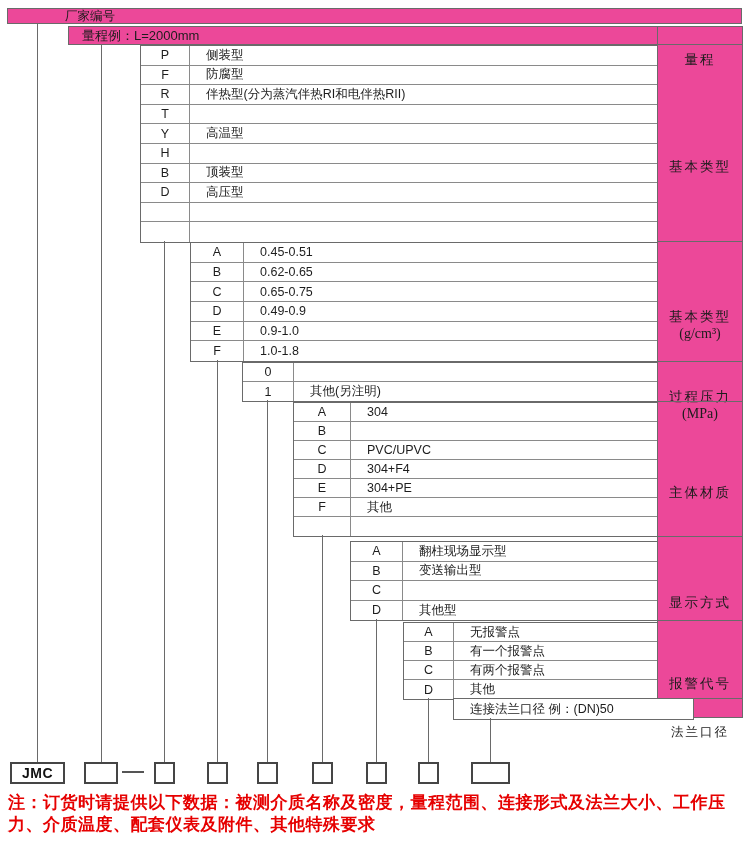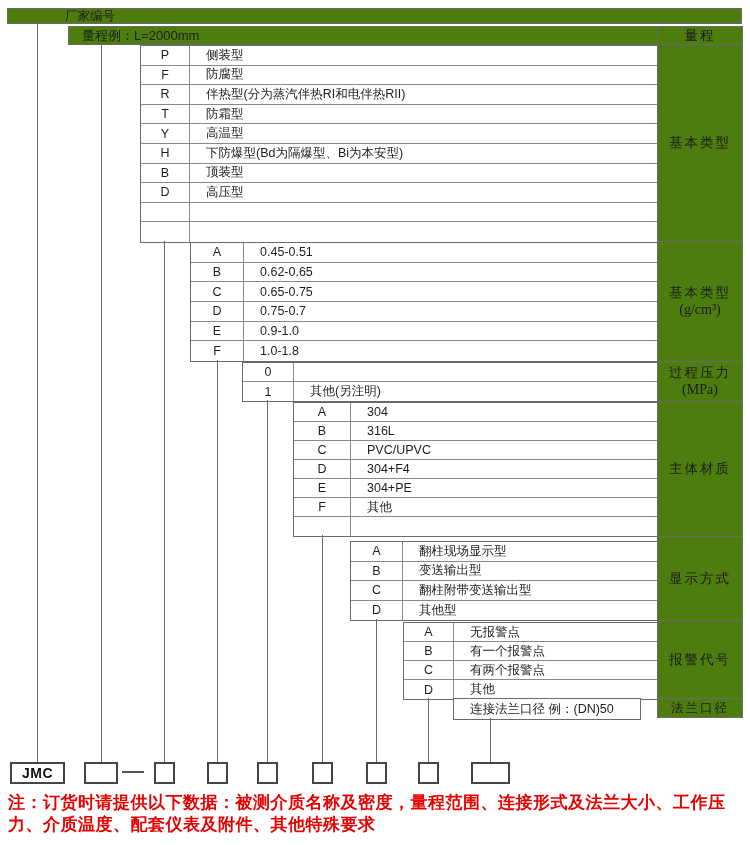--- a/index.html
+++ b/index.html
@@ -1,36 +1,36 @@
 <!DOCTYPE html>
 <html><head>
 <meta charset="utf-8">
 <style>
   html,body{margin:0;padding:0;background:#fff;}
   #root{
     position:relative;width:750px;height:845px;background:#fff;overflow:hidden;
     font-family:"Liberation Sans","DejaVu Sans",sans-serif;color:#1d1d1d;
   }
-  .box{position:absolute;border:1px solid #6a6a6a;box-sizing:border-box;background:#4d7c0f;}
+  .box{position:absolute;border:1px solid #6a6a6a;box-sizing:border-box;background:#ec4899;}
   
   #row1{left:7px;top:8px;width:735px;height:16px;display:flex;align-items:center;}
   #row1 span{padding-left:57px;font-size:12.5px;}
   #row2{left:68px;top:26px;width:590px;height:19px;display:flex;align-items:center;}
   #row2 span{padding-left:13px;font-size:13px;}
   
   .sec{position:absolute;border:1px solid #6a6a6a;box-sizing:border-box;background:#fff;}
   .trow{display:flex;align-items:stretch;border-bottom:1px solid #8a8a8a;box-sizing:border-box;}
   .trow:last-child{border-bottom:none;}
   .code{border-right:1px solid #8a8a8a;box-sizing:border-box;display:flex;align-items:center;justify-content:center;font-size:12.5px;flex:0 0 auto;}
   .desc{flex:1;display:flex;align-items:center;padding-left:16px;font-size:12.5px;white-space:nowrap;overflow:hidden;}
   
   #labelcol{left:657px;top:26px;width:86px;height:692px;}
   .lsep{position:absolute;left:658px;width:84px;height:1px;background:#6a6a6a;}
   .lcell{position:absolute;left:657px;width:86px;display:flex;flex-direction:column;align-items:center;justify-content:center;
-         font-family:"Liberation Serif","DejaVu Serif",serif;font-size:13.5px;letter-spacing:2px;color:#1c1c1c;line-height:17px;}
+         font-family:"Liberation Serif","DejaVu Serif",serif;font-size:13.5px;letter-spacing:2px;color:#1c1c1c;line-height:17px;margin-top:24px;}
   .lcell .unit{letter-spacing:0;font-size:14px;}
   
   .vline{position:absolute;width:1px;background:#6a6a6a;}
   
   .codebox{position:absolute;top:762px;height:22px;border:2px solid #454545;box-sizing:border-box;background:#fff;}
   #jmcbox{left:10px;width:55px;display:flex;align-items:center;justify-content:center;
           font-weight:bold;font-size:14px;letter-spacing:0.5px;color:#111;}
   #dash{position:absolute;left:122px;top:771px;width:22px;height:2px;background:#555;}
   
   #note{position:absolute;left:8px;top:792px;width:740px;font-size:17px;font-weight:bold;
@@ -93,29 +93,27 @@
       <div class="trow" style="height: 19.6px;">
         <div class="code" style="width: 49px;">F</div>
         <div class="desc">防腐型</div>
       </div>
       <div class="trow" style="height: 19.6px;">
         <div class="code" style="width: 49px;">R</div>
         <div class="desc">伴热型(分为蒸汽伴热RI和电伴热RII)</div>
       </div>
       <div class="trow" style="height: 19.6px;">
         <div class="code" style="width: 49px;">T</div>
-        <div class="desc">防霜型</div>
       </div>
       <div class="trow" style="height: 19.6px;">
         <div class="code" style="width: 49px;">Y</div>
         <div class="desc">高温型</div>
       </div>
       <div class="trow" style="height: 19.6px;">
         <div class="code" style="width: 49px;">H</div>
-        <div class="desc">下防爆型(Bd为隔爆型、Bi为本安型)</div>
       </div>
       <div class="trow" style="height: 19.6px;">
         <div class="code" style="width: 49px;">B</div>
         <div class="desc">顶装型</div>
       </div>
       <div class="trow" style="height: 19.6px;">
         <div class="code" style="width: 49px;">D</div>
         <div class="desc">高压型</div>
       </div>
       <div class="trow" style="height: 19.6px;">
@@ -135,21 +133,21 @@
       <div class="trow" style="height: 19.7px;">
         <div class="code" style="width: 53px;">B</div>
         <div class="desc">0.62-0.65</div>
       </div>
       <div class="trow" style="height: 19.7px;">
         <div class="code" style="width: 53px;">C</div>
         <div class="desc">0.65-0.75</div>
       </div>
       <div class="trow" style="height: 19.7px;">
         <div class="code" style="width: 53px;">D</div>
-        <div class="desc">0.75-0.7</div>
+        <div class="desc">0.49-0.9</div>
       </div>
       <div class="trow" style="height: 19.7px;">
         <div class="code" style="width: 53px;">E</div>
         <div class="desc">0.9-1.0</div>
       </div>
       <div class="trow" style="height: 19.7px;">
         <div class="code" style="width: 53px;">F</div>
         <div class="desc">1.0-1.8</div>
       </div>
     </div>
@@ -162,21 +160,20 @@
         <div class="desc">其他(另注明)</div>
       </div>
     </div>
     <div class="sec" style="left: 293px; top: 402px; width: 365px;">
       <div class="trow" style="height: 19px;">
         <div class="code" style="width: 57px;">A</div>
         <div class="desc">304</div>
       </div>
       <div class="trow" style="height: 19px;">
         <div class="code" style="width: 57px;">B</div>
-        <div class="desc">316L</div>
       </div>
       <div class="trow" style="height: 19px;">
         <div class="code" style="width: 57px;">C</div>
         <div class="desc">PVC/UPVC</div>
       </div>
       <div class="trow" style="height: 19px;">
         <div class="code" style="width: 57px;">D</div>
         <div class="desc">304+F4</div>
       </div>
       <div class="trow" style="height: 19px;">
@@ -196,21 +193,20 @@
       <div class="trow" style="height: 19.5px;">
         <div class="code" style="width: 52px;">A</div>
         <div class="desc">翻柱现场显示型</div>
       </div>
       <div class="trow" style="height: 19.5px;">
         <div class="code" style="width: 52px;">B</div>
         <div class="desc">变送输出型</div>
       </div>
       <div class="trow" style="height: 19.5px;">
         <div class="code" style="width: 52px;">C</div>
-        <div class="desc">翻柱附带变送输出型</div>
       </div>
       <div class="trow" style="height: 19.5px;">
         <div class="code" style="width: 52px;">D</div>
         <div class="desc">其他型</div>
       </div>
     </div>
     <div class="sec" style="left: 403px; top: 622px; width: 255px;">
       <div class="trow" style="height: 19px;">
         <div class="code" style="width: 50px;">A</div>
         <div class="desc">无报警点</div>
@@ -221,21 +217,21 @@
       </div>
       <div class="trow" style="height: 19px;">
         <div class="code" style="width: 50px;">C</div>
         <div class="desc">有两个报警点</div>
       </div>
       <div class="trow" style="height: 19px;">
         <div class="code" style="width: 50px;">D</div>
         <div class="desc">其他</div>
       </div>
     </div>
-    <div class="sec" style="left: 453px; top: 698px; width: 188px;">
+    <div class="sec" style="left: 453px; top: 698px; width: 241px;">
       <div class="trow" style="height: 20px;">
         <div class="desc">连接法兰口径 例：(DN)50</div>
       </div>
     </div>
     <div class="lsep" style="top: 44px;"></div>
     <div class="lsep" style="top: 241px;"></div>
     <div class="lsep" style="top: 361px;"></div>
     <div class="lsep" style="top: 401px;"></div>
     <div class="lsep" style="top: 536px;"></div>
     <div class="lsep" style="top: 620px;"></div>

